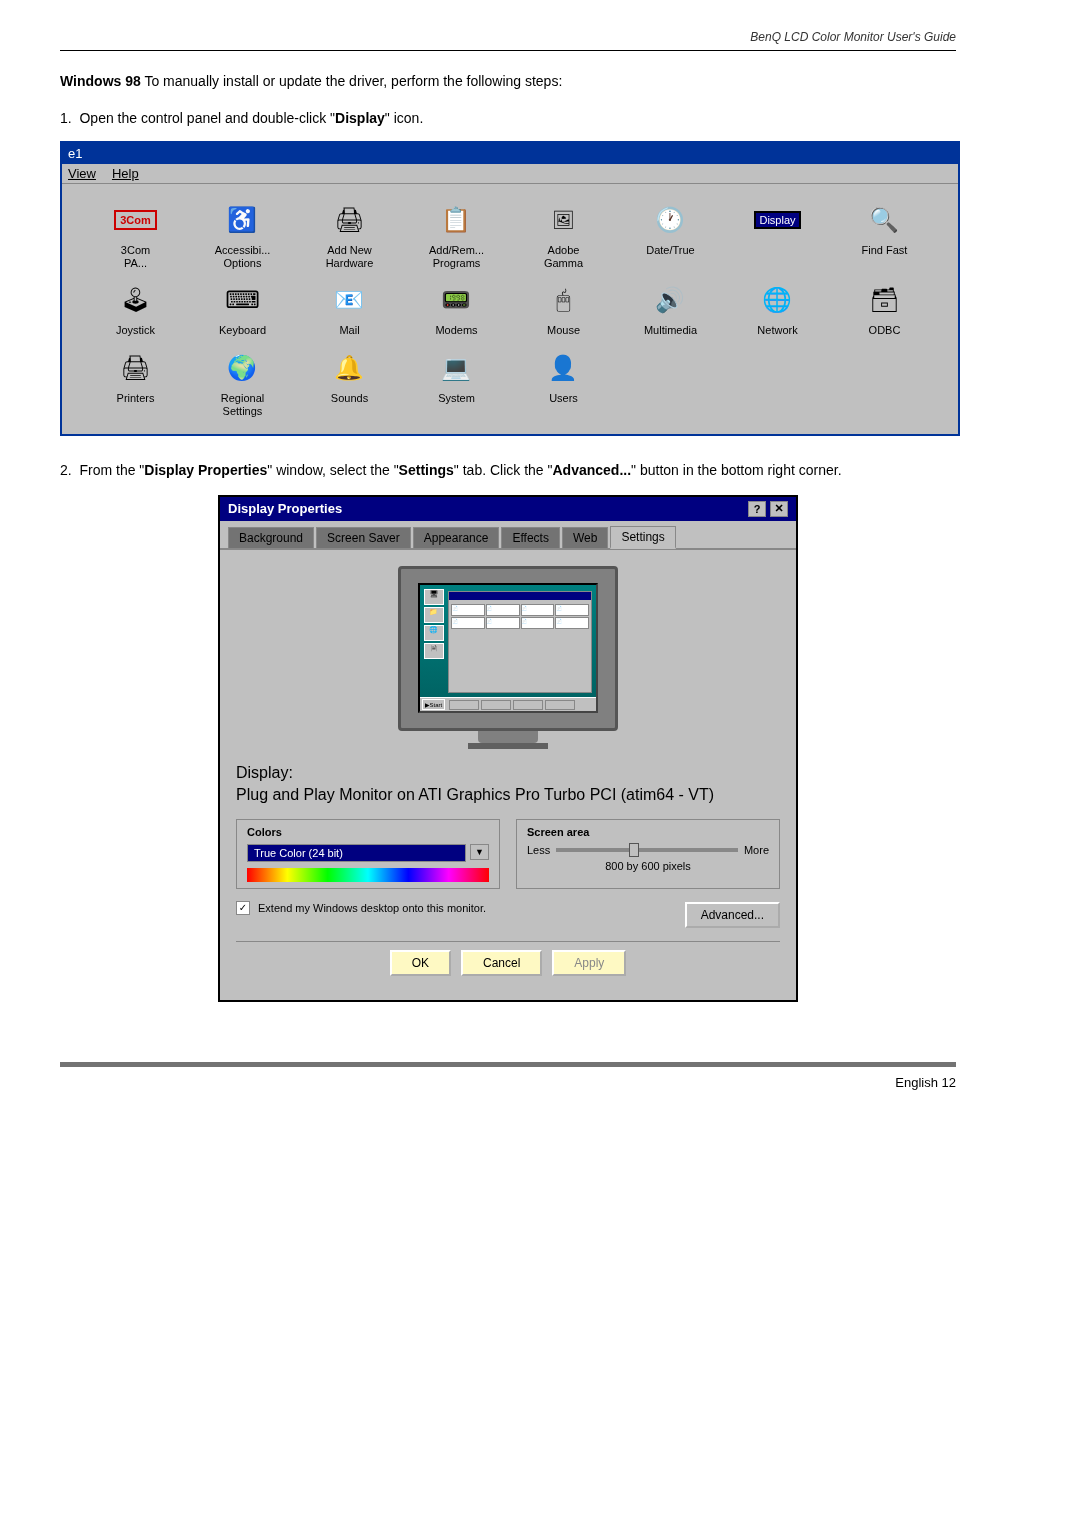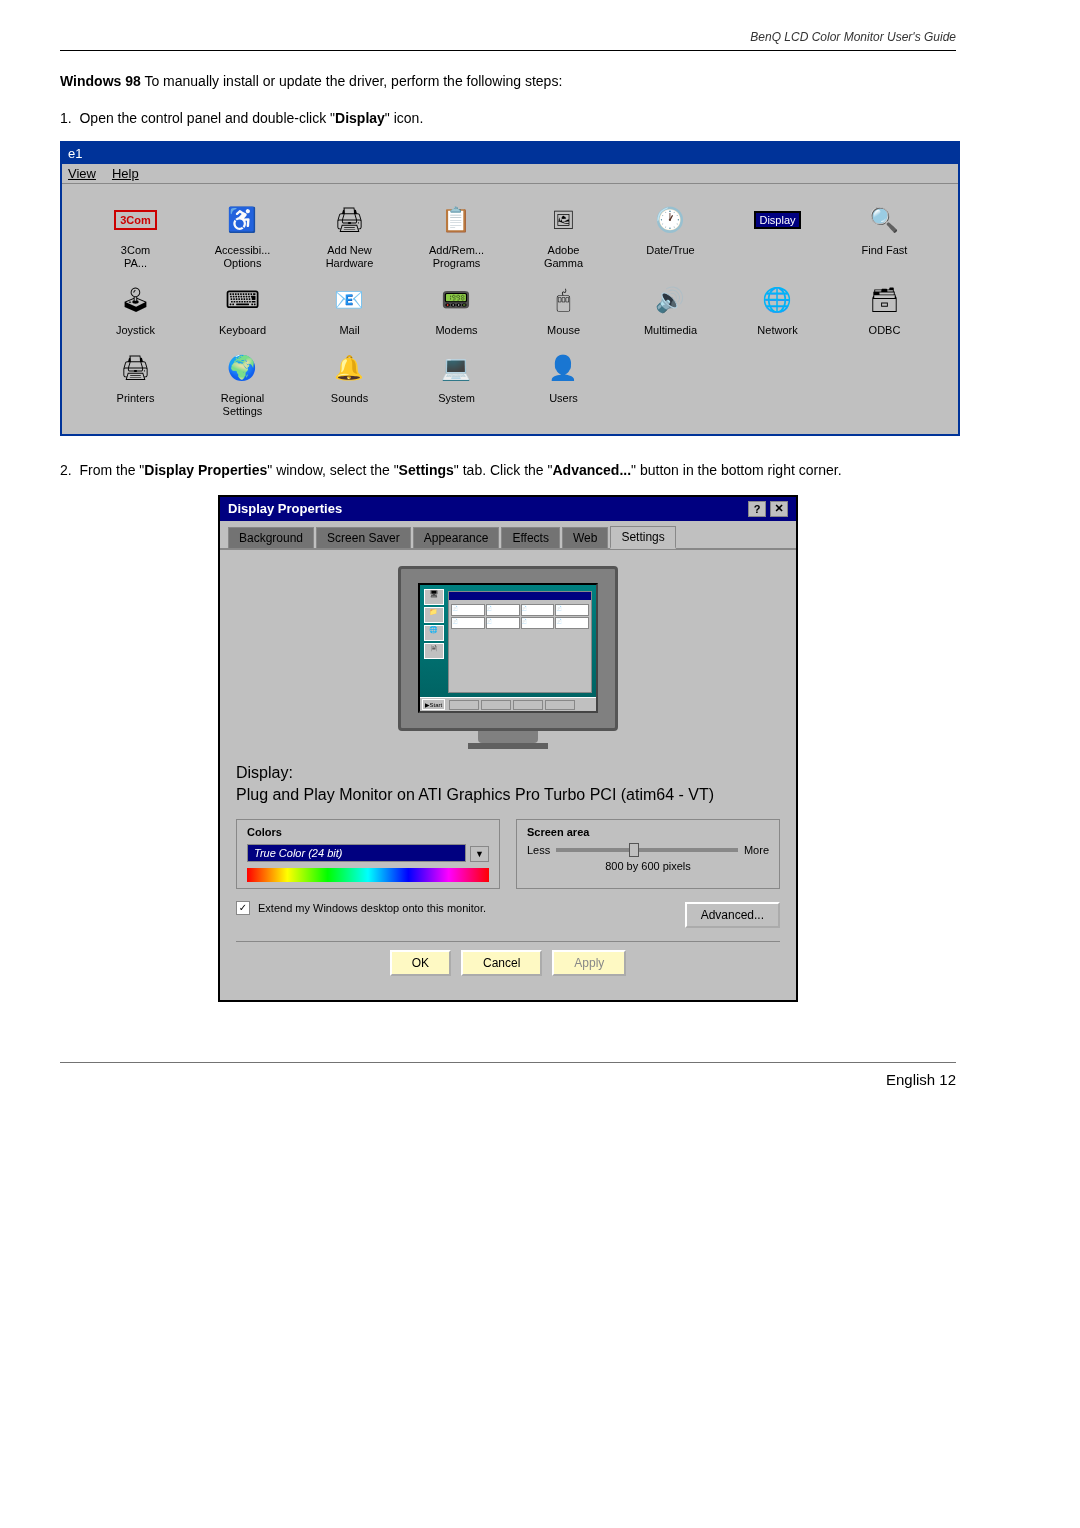--- a/index.html
+++ b/index.html
@@ -283,24 +283,23 @@
       padding: 6px 10px;
       flex: 1;
     }
     .dp-colors-label {
       font-size: 11px;
       font-weight: bold;
       margin-bottom: 6px;
     }
     .dp-select {
       display: flex;
-      align-items: flex-end;
+      align-items: flex-start;
       gap: 4px;
       margin-bottom: 6px;
-      font-style: italic;
     }
     .dp-select-box {
       background: #000080;
       color: #fff;
       font-size: 11px;
       padding: 2px 6px;
       border: 1px solid #888;
       flex: 1;
     }
     .dp-select-arrow {
@@ -395,26 +394,26 @@
       cursor: pointer;
       min-width: 60px;
       text-align: center;
     }
     .dp-btn.disabled {
       color: #888;
     }
 
     
     .footer {
-      border-top: 1px solid #737373;
+      border-top: 5px solid #737373;
       margin-top: 60px;
       padding-top: 8px;
       display: flex;
       justify-content: flex-end;
-      font-size: 15px;
+      font-size: 13px;
     }
   </style>
 </head>
 <body>
 
 <div class="page-container">
 
   <div class="header">
     <span>BenQ LCD Color Monitor User's Guide</span>
   </div>

